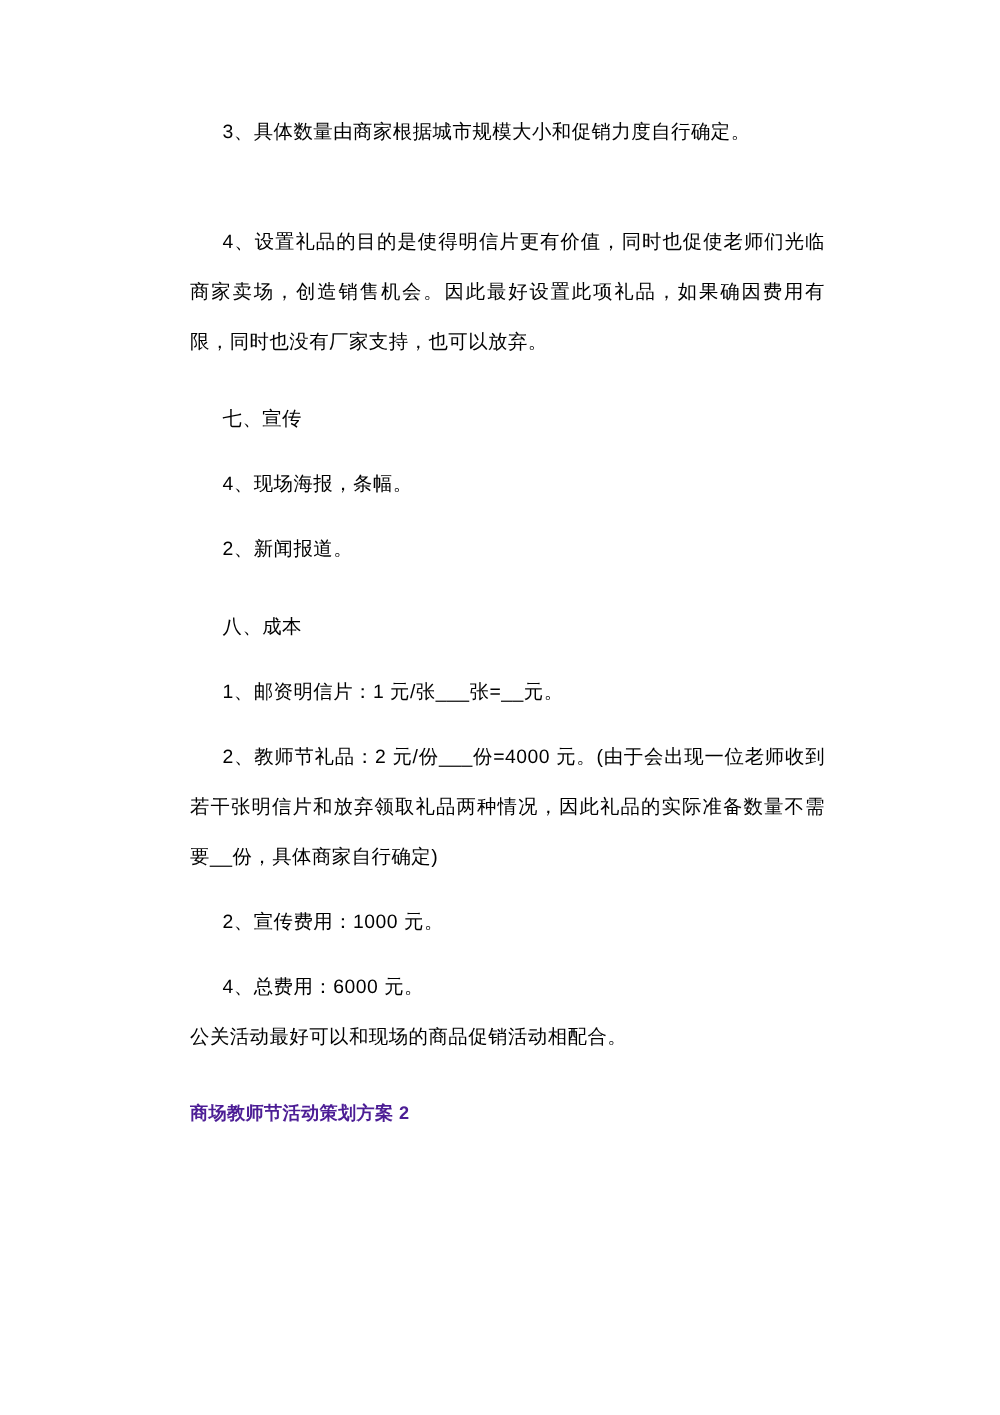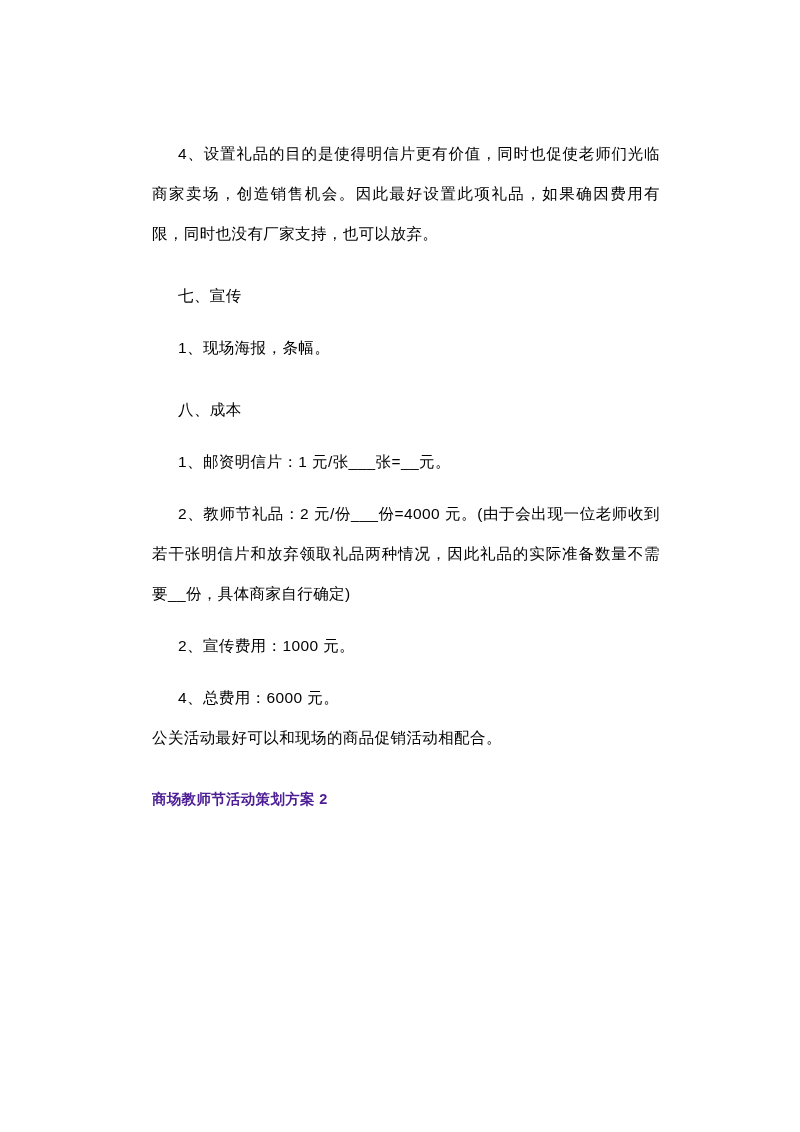--- a/index.html
+++ b/index.html
@@ -71,27 +71,29 @@
   }
 </style>
 </head>
 <body>
 
 <div class="page">
   <div class="page-border-top"></div>
 
   <div class="content">
 
+    <p class="indent">3、具体数量由商家根据城市规模大小和促销力度自行确定。</p>
 
     <p class="indent gap-large">4、设置礼品的目的是使得明信片更有价值，同时也促使老师们光临商家卖场，创造销售机会。因此最好设置此项礼品，如果确因费用有限，同时也没有厂家支持，也可以放弃。</p>
 
     <p class="heading gap-med">七、宣传</p>
 
-    <p class="indent gap-small">1、现场海报，条幅。</p>
+    <p class="indent gap-small">4、现场海报，条幅。</p>
 
+    <p class="indent gap-small">2、新闻报道。</p>
 
     <p class="heading gap-med">八、成本</p>
 
     <p class="indent gap-small">1、邮资明信片：1 元/张___张=__元。</p>
 
     <p class="indent gap-small">2、教师节礼品：2 元/份___份=4000 元。(由于会出现一位老师收到若干张明信片和放弃领取礼品两种情况，因此礼品的实际准备数量不需要__份，具体商家自行确定)</p>
 
     <p class="indent gap-small">2、宣传费用：1000 元。</p>
 
     <p class="indent gap-small">4、总费用：6000 元。</p>

